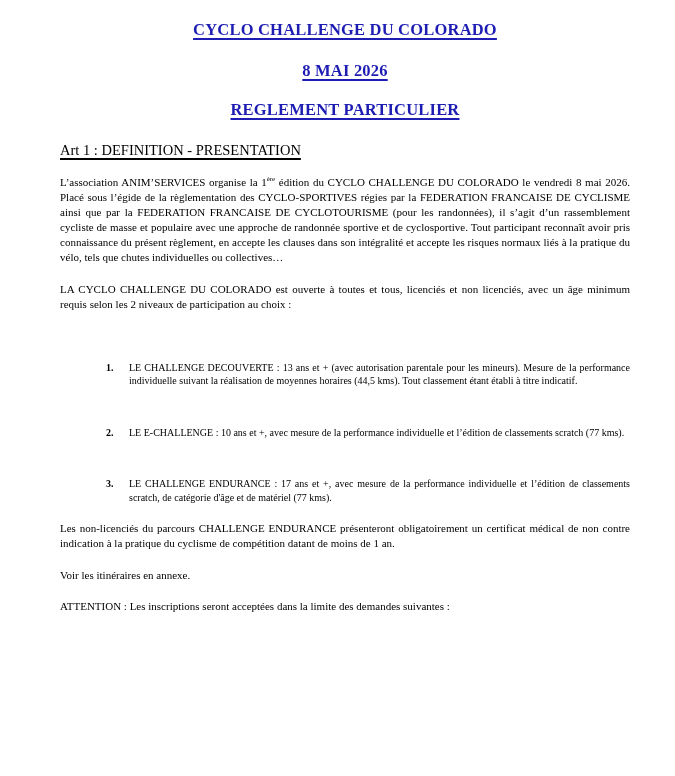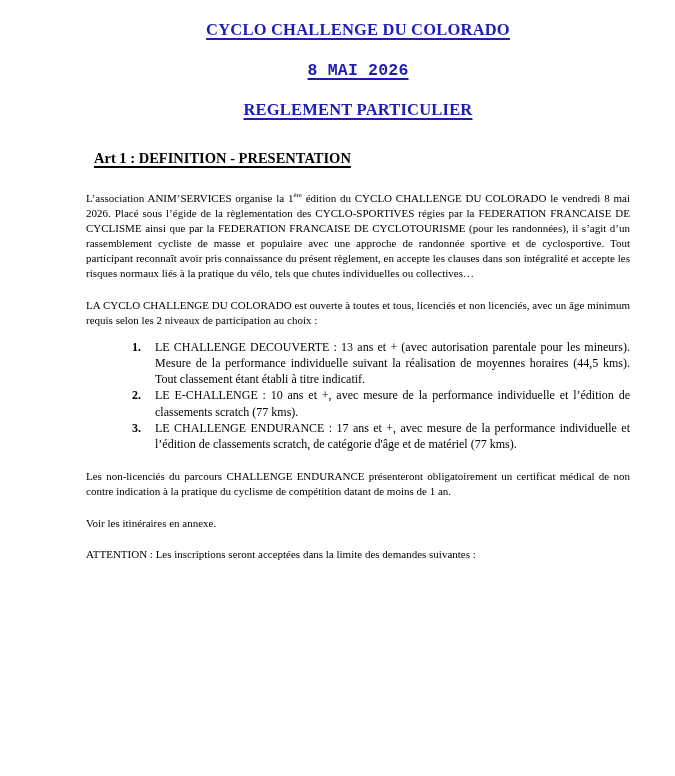--- a/index.html
+++ b/index.html
@@ -13,45 +13,45 @@
     overflow: hidden;
     font-family: "Liberation Serif", "DejaVu Serif", serif;
     color: #000000;
     -webkit-font-smoothing: antialiased;
   }
   .page {
     position: relative;
     width: 675px;
     height: 580px;
     box-sizing: border-box;
-    padding: 0 45px 0 86px;
+    padding: 0 45px 0 60px;
   }
   .title {
     text-align: center;
     color: #1d1db4;
     font-weight: bold;
     font-size: 16.5px;
     letter-spacing: 0.2px;
     margin: 0;
     line-height: 1;
   }
   .title span.u {
     text-decoration: underline;
     text-underline-offset: 3px;
     text-decoration-thickness: 1.6px;
   }
   .t1 { padding-top: 22px; }
-  .t2 { padding-top: 24px; font-family: Liberation Mono, monospace; }
+  .t2 { padding-top: 24px; }
   .t3 { padding-top: 23px; }
 
   .section-head {
-    margin: 8px;
+    margin: 0;
     padding-top: 24px;
     font-size: 14.5px;
-    font-weight: bold;
+    font-weight: normal;
     color: #000;
     line-height: 1.1;
   }
   .section-head span.u {
     text-decoration: underline;
     text-underline-offset: 3px;
     text-decoration-thickness: 1.7px;
   }
 
   p.body-par {
@@ -75,24 +75,25 @@
     margin: 0;
     padding: 11px 0 0 0;
     list-style: none;
     counter-reset: itm;
   }
   ol.num-list > li {
     position: relative;
     counter-increment: itm;
     padding-left: 45px;
     margin-left: 24px;
-    font-size: 12px;
+    font-size: 10px;
     line-height: 1.355;
     text-align: justify;
     margin-bottom: 0px;
+    margin-top: 38px;
   }
   ol.num-list > li::before {
     content: counter(itm) ".";
     position: absolute;
     left: 22px;
     top: 0;
     font-weight: bold;
   }
 </style>
 </head>

